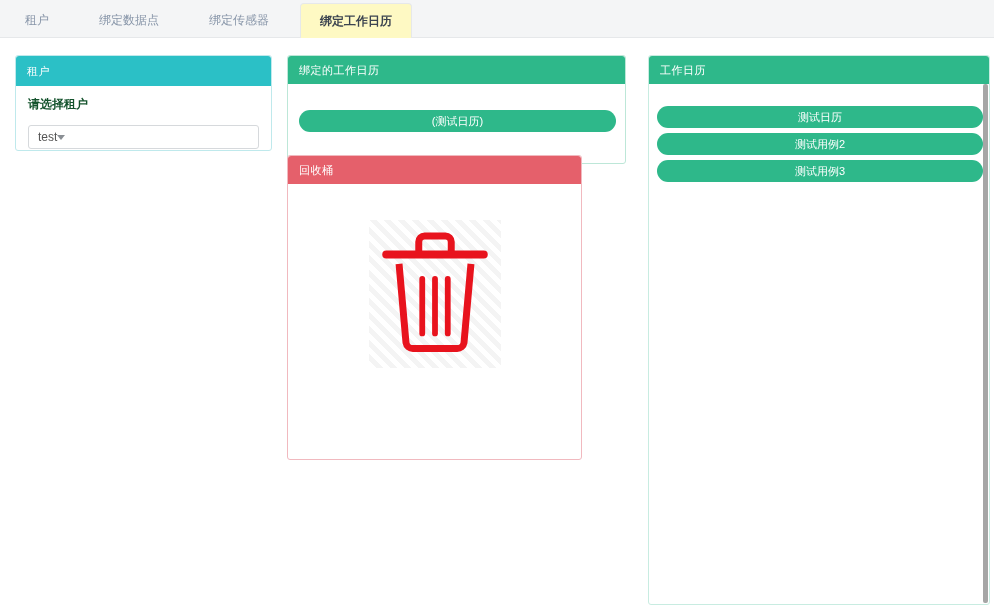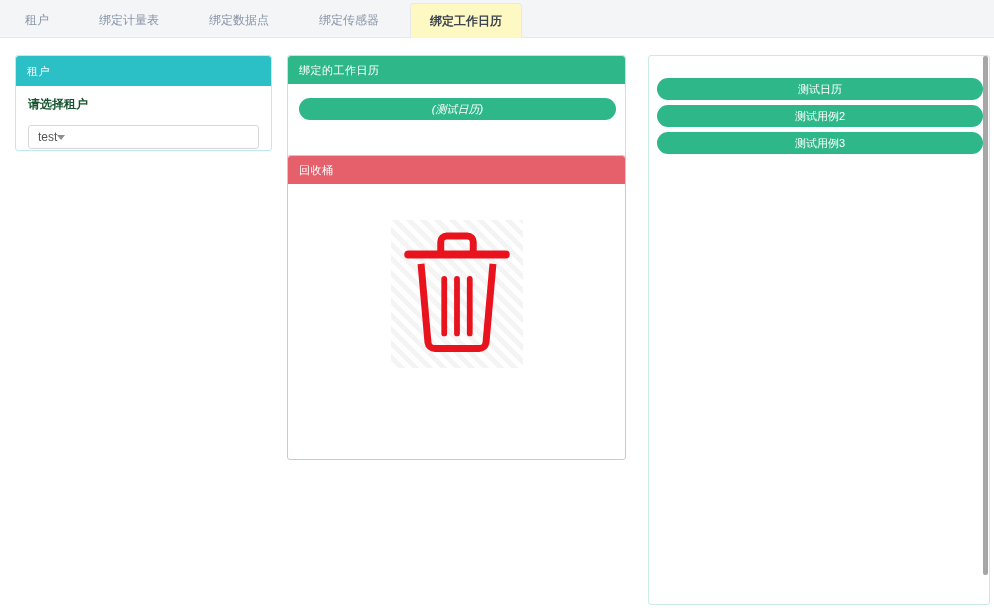--- a/index.html
+++ b/index.html
@@ -47,21 +47,21 @@
     width:0; height:0; border-left:4px solid transparent;
     border-right:4px solid transparent; border-top:5px solid #8a8f94;
   }
 
   
   .panel-bound { left:287px; top:55px; width:339px; height:109px; border:1px solid #bde7d8; }
   .panel-bound .panel-header { background:#2eb88a; }
   .panel-bound .panel-body { padding:14px 11px; }
 
   
-  .panel-recycle { left:287px; top:155px; width:339px; height:305px; border:1px solid #f1b9bf; }
+  .panel-recycle { left:287px; top:155px; width:295px; height:305px; border:1px solid #f1b9bf; }
   .panel-recycle .panel-header { background:#e5606b; }
   .panel-recycle .panel-body { padding-top:36px; display:flex; justify-content:center; }
   .trash-drop {
     width:132px; height:148px;
     background:repeating-linear-gradient(45deg,#ffffff 0 5px,#f4f4f4 5px 10px);
     display:flex; align-items:center; justify-content:center; cursor:pointer;
   }
   .trash-drop svg { width:116px; height:136px; display:block; }
 
   
@@ -72,31 +72,30 @@
     position:absolute; top:0; right:1px; width:5px; height:519px;
     background:#a6a6a6; border-radius:2px;
   }
 
   
   .pill {
     display:block; height:22px; line-height:22px; border-radius:12px;
     background:#2eb88a; color:#ffffff; text-align:center; font-size:11px;
     cursor:pointer; border:none; width:100%;
   }
-  .panel-bound .pill { width:317px; margin:0 auto;font-style:italic; }
+  .panel-bound .pill { width:317px; margin:12px auto; }
   .panel-calendar .pill { width:326px; margin:0 8px 5px 8px; }
 </style>
 </head>
 <body>
 
 <div class="tabbar">
 
     <div class="tab">租户</div>
 
-    <div class="tab">绑定计量表</div>
 
     <div class="tab">绑定数据点</div>
 
     <div class="tab">绑定传感器</div>
 
     <div class="tab active">绑定工作日历</div>
 
 </div>
 
 <div class="panel panel-tenant">
@@ -133,20 +132,21 @@
 
         <line x1="39" y1="45" x2="39" y2="92" stroke-width="5" stroke-linecap="round"></line>
         <line x1="50" y1="45" x2="50" y2="92" stroke-width="5" stroke-linecap="round"></line>
         <line x1="61" y1="45" x2="61" y2="92" stroke-width="5" stroke-linecap="round"></line>
       </svg>
     </div>
   </div>
 </div>
 
 <div class="panel panel-calendar">
+  <div class="panel-header">工作日历</div>
   <div class="panel-body">
 
       <button class="pill">测试日历</button>
 
       <button class="pill">测试用例2</button>
 
       <button class="pill">测试用例3</button>
 
     <div class="scrollbar-track"></div>
   </div>

